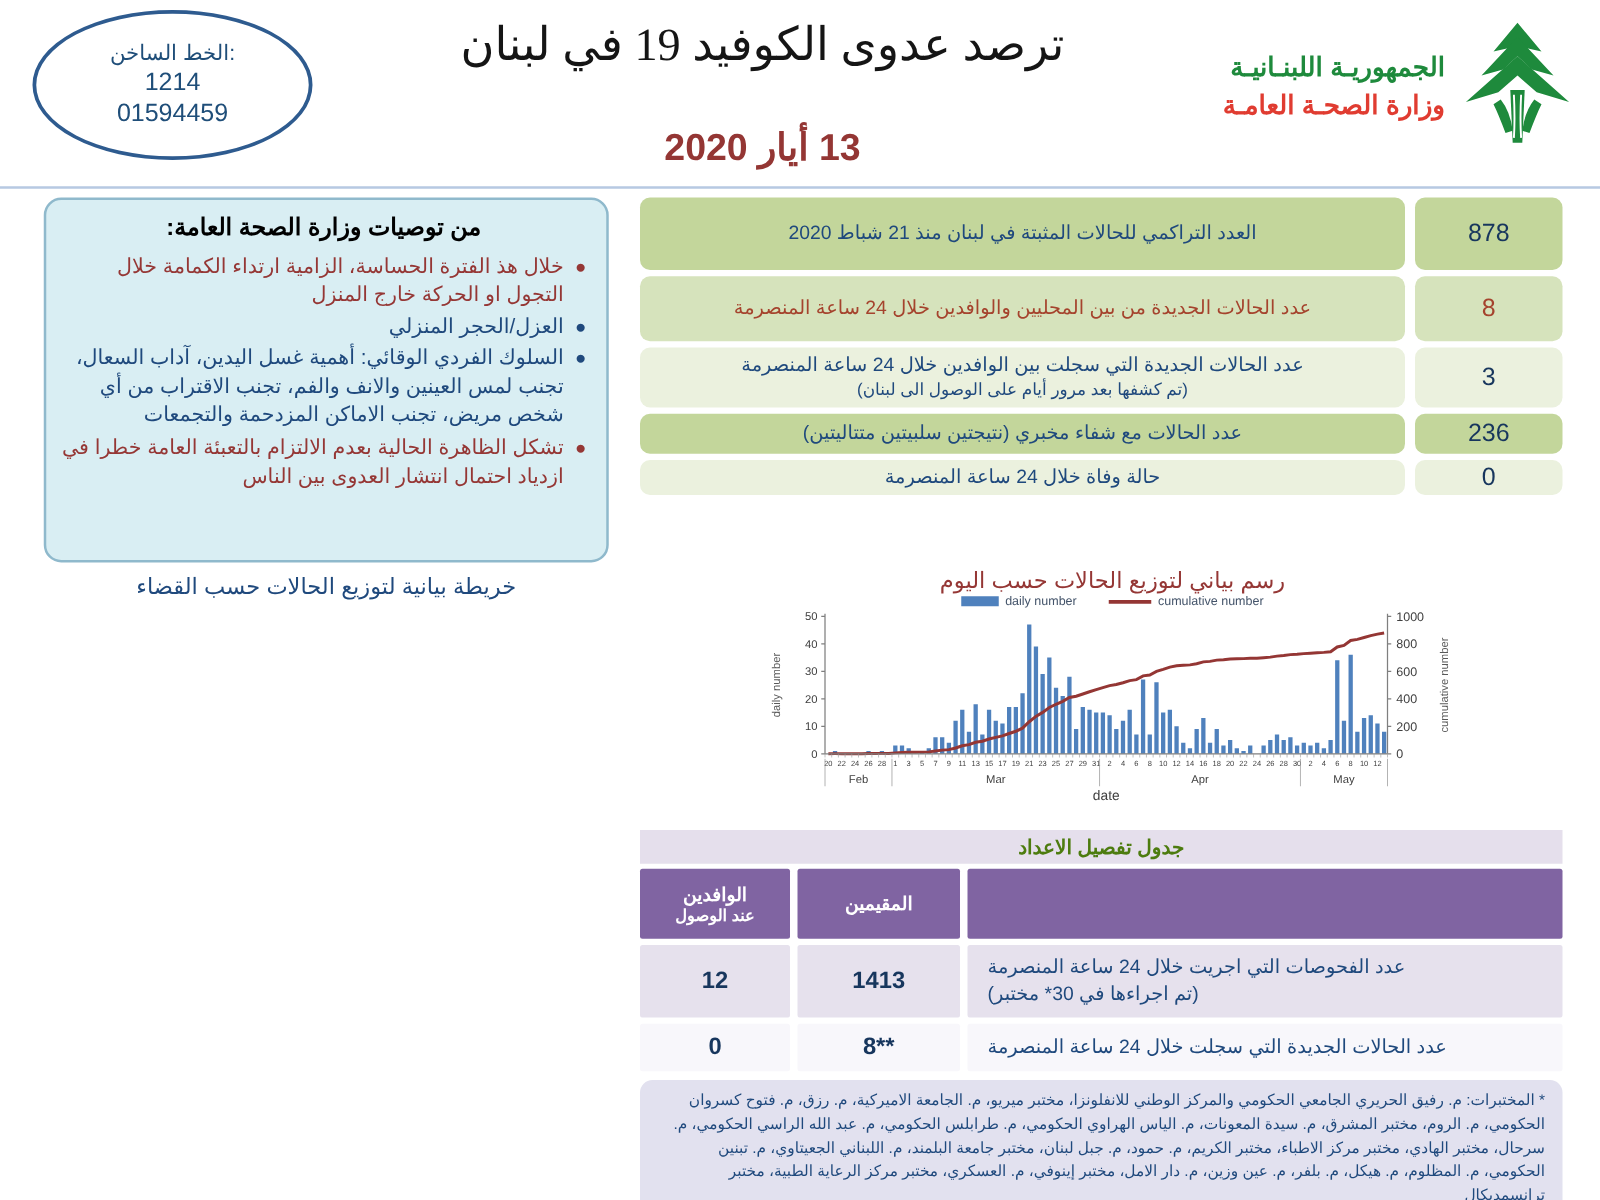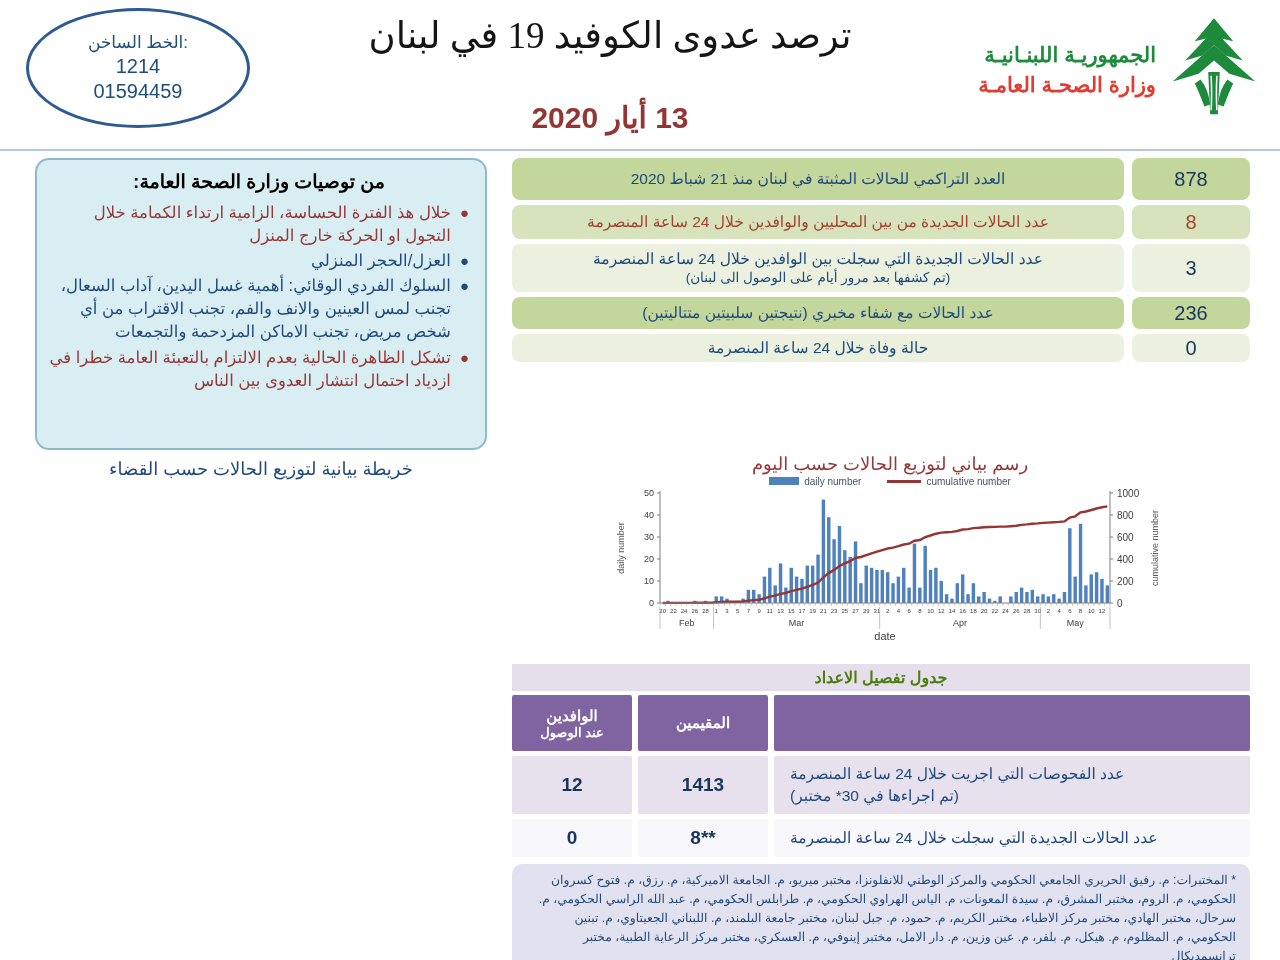--- a/index.html
+++ b/index.html
@@ -35,21 +35,21 @@
   .stats{position:absolute;left:512px;top:158px;width:738px;display:flex;flex-direction:column;gap:5px;}
   .stat-row{display:flex;gap:8px;}
   .stat-label{flex:1;direction:rtl;text-align:center;display:flex;flex-direction:column;justify-content:center;
               border-radius:8px;color:#1F497D;font-size:15.5px;line-height:1.3;padding:3px 14px;box-sizing:border-box;}
   .stat-sub{font-size:13.5px;}
   .stat-value{width:118px;border-radius:8px;display:flex;align-items:center;justify-content:center;
               font-weight:normal;font-size:20px;color:#17365D;}
   .shade-m{background:var(--green-medium,#C3D69B);}
   .shade-l{background:var(--green-light,#D6E3BC);}
   .shade-x{background:var(--green-xlight,#EBF1DE);}
-  .h42{height:42px;} .h38{height:34px;} .h46{height:46px;} .h48{height:48px;} .h32{height:32px;} .h34{height:34px;} .h28{height:28px;}
+  .h42{height:58px;} .h38{height:52px;} .h46{height:46px;} .h48{height:48px;} .h32{height:32px;} .h34{height:34px;} .h28{height:28px;}
 
   
   .chart-wrap{position:absolute;left:600px;top:455px;width:580px;}
   .chart-title{text-align:center;direction:rtl;color:#953735;font-size:18px;line-height:1.1;}
   .chart-legend{display:flex;justify-content:center;gap:26px;align-items:center;margin-top:1px;
                 font-size:10px;color:#44546A;}
   .legend-entry{display:flex;align-items:center;gap:5px;}
   .sw-bar{width:30px;height:8px;background:var(--bar-blue,#4F81BD);}
   .sw-line{width:34px;height:3px;background:var(--line-red,#943634);}
   #chart-svg{display:block;margin:0 auto;}

